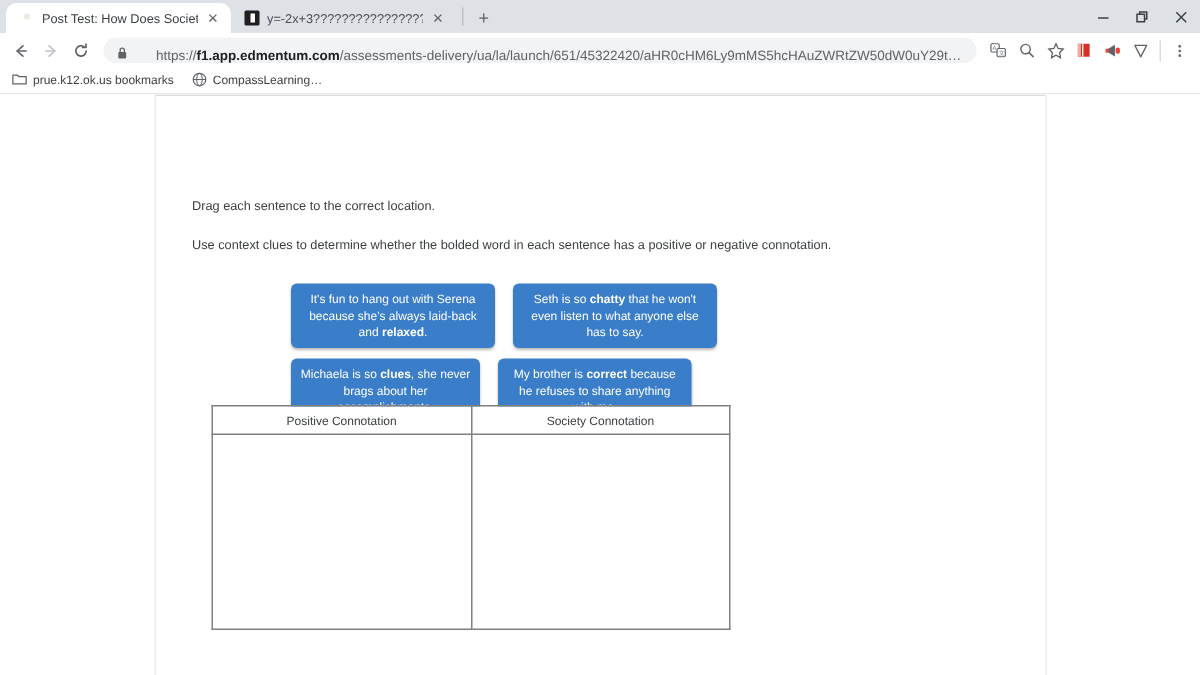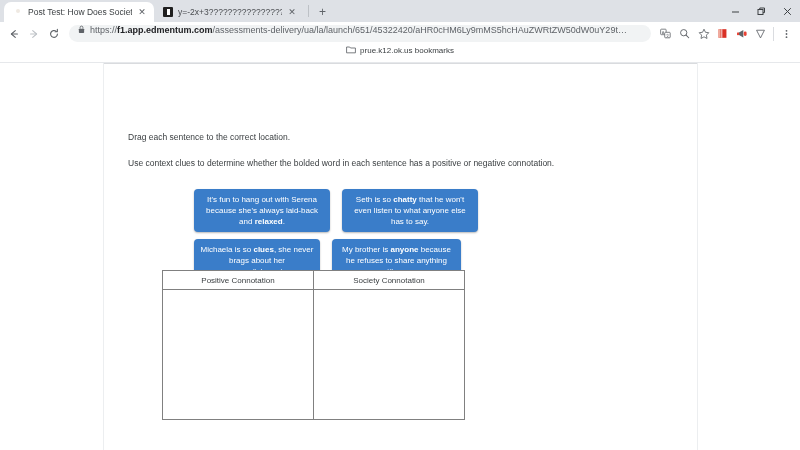--- a/index.html
+++ b/index.html
@@ -60,33 +60,33 @@
   .wc svg { display:block; }
 
   .toolbar {
     height: 23px; background: #ffffff; display: flex; align-items: center;
     gap: 2px; padding: 0 5px; border-bottom: 0;
   }
   .navbtn { width: 18px; height: 18px; display:flex; align-items:center; justify-content:center;
             color:#5f6368; cursor:pointer; }
   .omnibox {
     flex: 1; height: 17px; background: #f1f3f4; border-radius: 9px;
-    display: flex; align-items: flex-start; gap: 5px; padding: 0 9px; margin: 0 4px;
+    display: flex; align-items: flex-end; gap: 19px; padding: 0 9px; margin: 0 4px;
     font-size: 9px; overflow: hidden; cursor: text;
   }
   .lock { flex:0 0 7px; }
   .url { white-space: nowrap; overflow: hidden; color: #5f6368; font-size:9px; }
   .url b { color: #202124; font-weight: 700; }
   .url .scheme { color:#5f6368; }
   .tb-icon { width: 17px; height: 19px; display:flex; align-items:center; justify-content:center; cursor:pointer; }
   .tb-sep { width:1px; height:14px; background:#dadce0; margin:0 2px; }
 
   .bookmarks {
     height: 18px; background: #ffffff; display: flex; align-items: center;
-    gap: 12px; padding: 0 8px; border-bottom: 1px solid #e6e8eb; flex-direction: column;
+    gap: 12px; padding: 0 8px; border-bottom: 1px solid #e6e8eb;
   }
   .bm { display: flex; align-items: center; gap: 4px; font-size: 8px; color: #3c4043; cursor: pointer; }
 
   
   .page {
     flex: 1; background: #ffffff; position: relative; overflow: hidden;
   }
   .page-bg { position:absolute; inset:0; background:#fff; }
   .content-panel {
     position: absolute; left: 104px; top: 0px; width: 593px; height: 418px;
@@ -111,21 +111,21 @@
     text-align: center;
     border-radius: 4px;
     padding: 5px 6px;
     box-shadow: 0 1px 2px rgba(0,0,0,0.28);
     cursor: grab;
     user-select: none;
   }
   .card b { font-weight: 700; }
 
   .drop-table {
-    position: absolute; left: 162px; top: 207px; width: 303px;
+    position: absolute; left: 141px; top: 207px; width: 346px;
     border-collapse: collapse;
     table-layout: fixed;
   }
   .drop-table th {
     border: 1px solid #808080;
     height: 19px;
     font-size: 8px;
     font-weight: 400;
     color: #3c4043;
     text-align: center;
@@ -287,21 +287,21 @@
       <div class="topline"></div>
     </div>
 
     <div class="instr l1" style="left:104px;">Drag each sentence to the correct location.</div>
     <div class="instr l2" style="left:104px;">Use context clues to determine whether the bolded word in each sentence has a positive or negative connotation.</div>
 
     <div class="cards">
       <div class="card" id="c0" style="left: 194px; top: 126px; width: 136px; min-height: 36px; background: rgb(58, 125, 201);">It's fun to hang out with Serena because she's always laid-back and <b>relaxed</b>.</div>
       <div class="card" id="c1" style="left: 342px; top: 126px; width: 136px; min-height: 36px; background: rgb(58, 125, 201);">Seth is so <b>chatty</b> that he won't even listen to what anyone else has to say.</div>
       <div class="card" id="c2" style="left: 194px; top: 176px; width: 126px; min-height: 36px; background: rgb(58, 125, 201);">Michaela is so <b>clues</b>, she never brags about her accomplishments.</div>
-      <div class="card" id="c3" style="left: 332px; top: 176px; width: 129px; min-height: 36px; background: rgb(58, 125, 201);">My brother is <b>anyone</b> because he refuses to share anything with me.</div>
+      <div class="card" id="c3" style="left: 332px; top: 176px; width: 129px; min-height: 36px; background: rgb(58, 125, 201);">My brother is <b>correct</b> because he refuses to share anything with me.</div>
       <div class="card" id="c4" style="left: 194px; top: 226px; width: 146px; min-height: 25px; background: rgb(58, 125, 201);">Desmond's <b>witty</b> stories made us laugh all night long.</div>
     </div>
 
     <table class="drop-table">
       <thead>
         <tr>
           <th>Positive Connotation</th>
           <th>Society Connotation</th>
         </tr>
       </thead>

